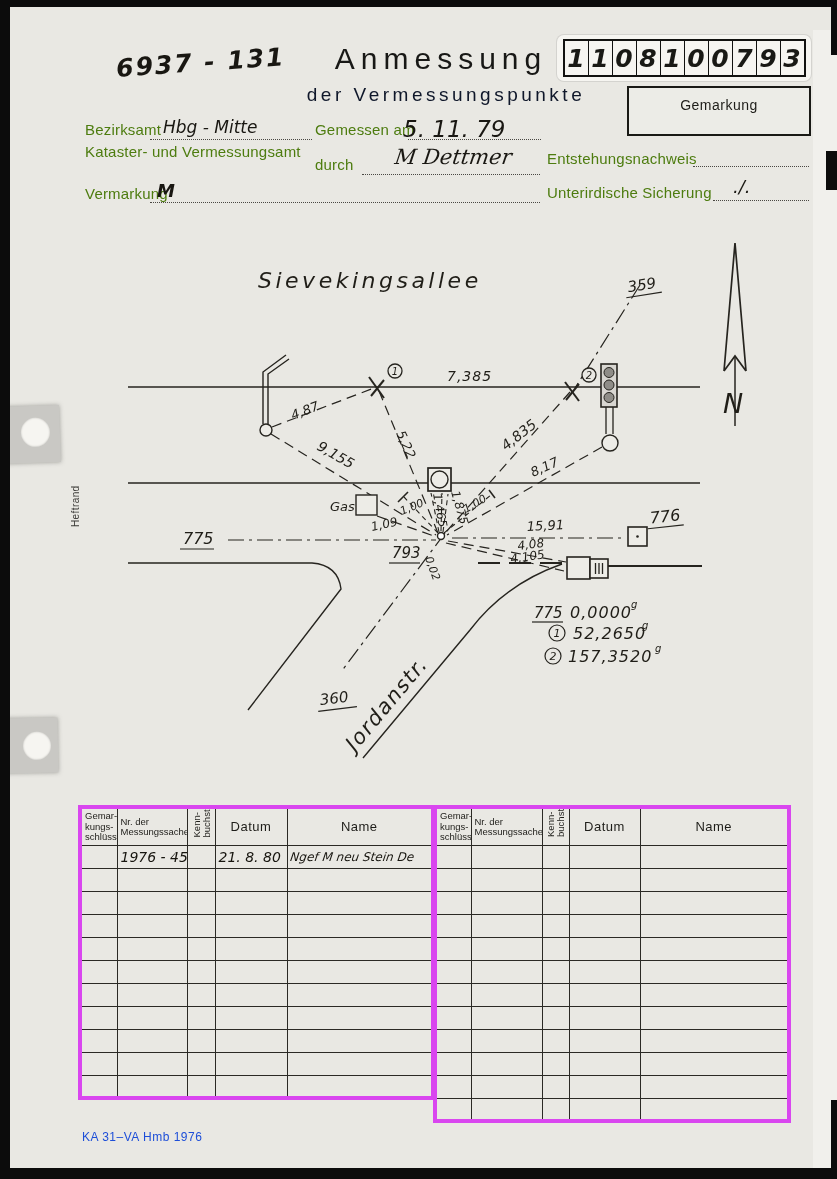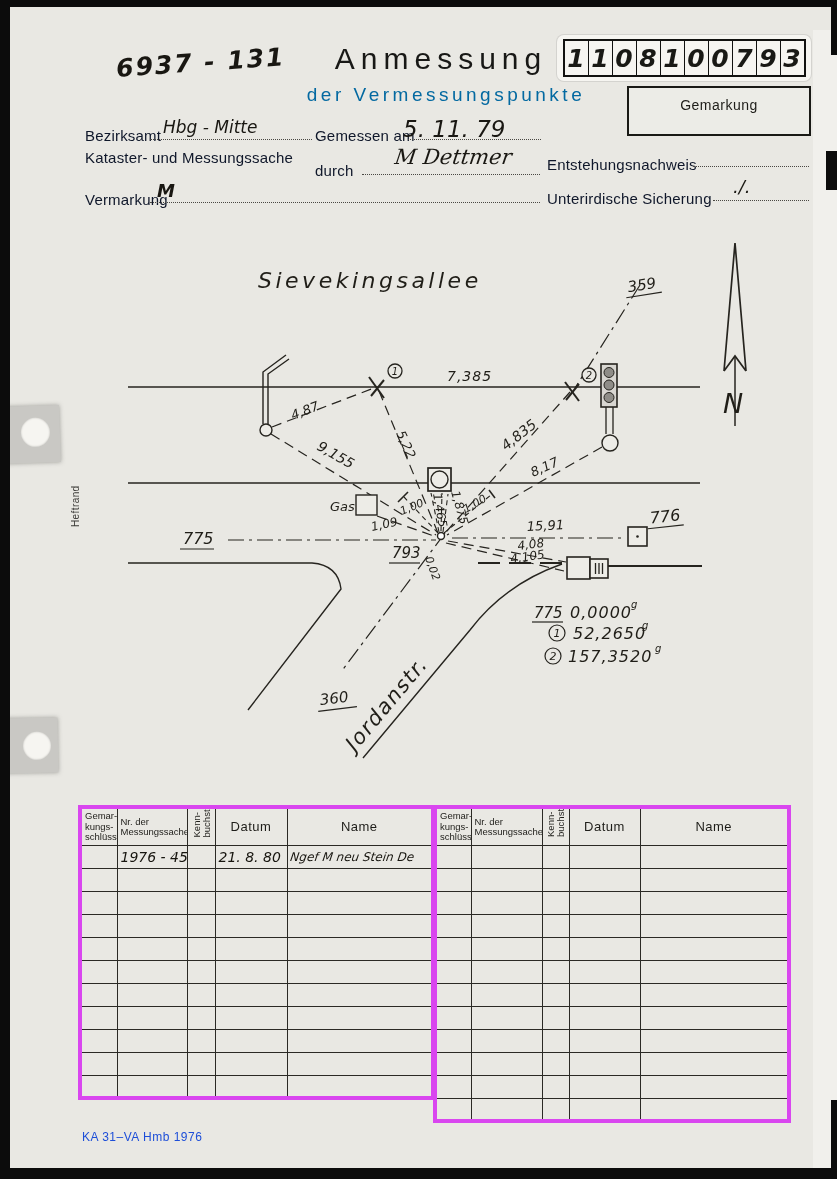--- a/index.html
+++ b/index.html
@@ -2,28 +2,28 @@
 <html><head>
 <meta charset="utf-8">
 <style>
   html,body{margin:0;padding:0;background:#0a0a0a;}
   #canvas{position:relative;width:837px;height:1179px;background:#e9e8e3;overflow:hidden;
           font-family:"Liberation Sans",sans-serif;color:#1e1d19;}
   
   .edge{position:absolute;background:#0c0c0c;}
   .edgeband{position:absolute;background:#f1f0ec;}
   .abs{position:absolute;}
-  .lbl{position:absolute;font-size:15px;color:#0f172a;letter-spacing:.2px;margin-top:6px;}
+  .lbl{position:absolute;font-size:15px;color:#4d7c0f;letter-spacing:.2px;}
   .dotline{position:absolute;border-bottom:1.6px dotted #4a4843;height:0;}
   .hand{font-family:"DejaVu Sans",sans-serif;font-style:italic;color:#191712;}
   .script{font-family:"DejaVu Serif",serif;font-style:italic;color:#191712;transform:skewX(-8deg);}
   .title{position:absolute;left:318px;top:42px;width:246px;text-align:center;
          font-size:30px;letter-spacing:6px;color:#181816;}
   .subtitle{position:absolute;left:296px;top:84px;width:300px;text-align:center;
-            font-size:19px;letter-spacing:3.5px;color:#0369a1;}
+            font-size:19px;letter-spacing:3.5px;color:#0f172a;}
   .fileno{position:absolute;left:116px;top:48px;font-size:25px;letter-spacing:2px;
           transform:rotate(-4deg);font-weight:bold;}
   
   .stamp{position:absolute;left:557px;top:35px;width:254px;height:46px;background:#f6f5f1;
          border-radius:7px;box-shadow:0 0 0 1px #d4d3cf;display:flex;align-items:center;justify-content:center;}
   .stampbox{display:flex;border:2.5px solid #121210;height:34px;}
   .stampcell{width:23px;display:flex;align-items:center;justify-content:center;
              border-right:1.5px solid #121210;font-family:"DejaVu Sans",sans-serif;
              font-weight:bold;font-style:italic;font-size:25px;color:#191915;}
   .stampcell:last-child{border-right:none;}
@@ -76,21 +76,21 @@
     </div>
   </div>
 
   <div class="gembox">
     <div class="glabel">Gemarkung</div>
   </div>
 
   <div class="lbl" style="left:85px;top:121px;">Bezirksamt</div>
   <div class="dotline" style="left:150px;top:139px;width:162px;"></div>
   <div class="abs hand" style="left:163px;top:117px;font-size:17px;">Hbg - Mitte</div>
-  <div class="lbl" style="left:85px;top:143px;">Kataster- und Messungssache</div>
+  <div class="lbl" style="left:85px;top:143px;">Kataster- und Vermessungsamt</div>
 
   <div class="lbl" style="left:315px;top:121px;">Gemessen am</div>
   <div class="dotline" style="left:408px;top:139px;width:133px;"></div>
   <div class="abs hand" style="left:403px;top:116px;font-size:23px;">5. 11. 79</div>
 
   <div class="lbl" style="left:315px;top:156px;">durch</div>
   <div class="dotline" style="left:362px;top:174px;width:178px;"></div>
   <div class="abs script" style="left:395px;top:145px;font-size:21px;">M Dettmer</div>
 
   <div class="lbl" style="left:547px;top:150px;">Entstehungsnachweis</div>

